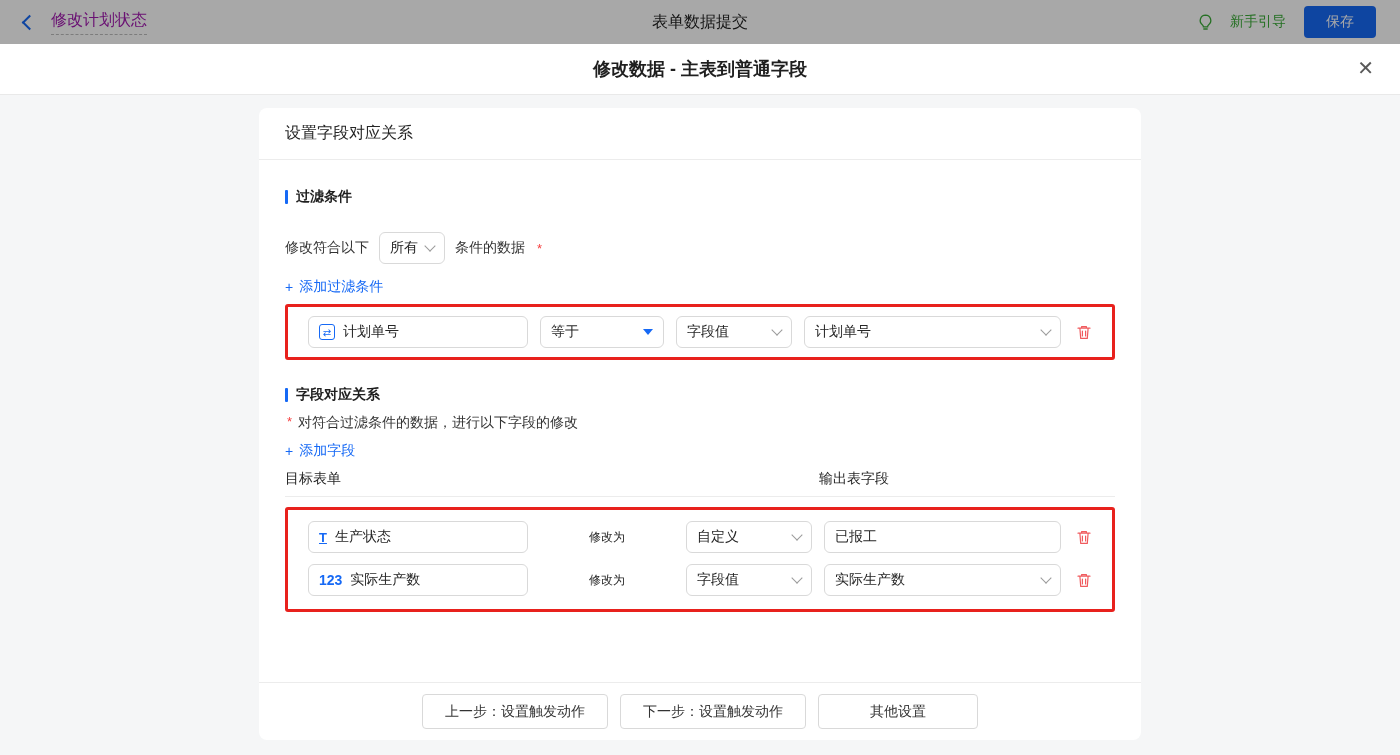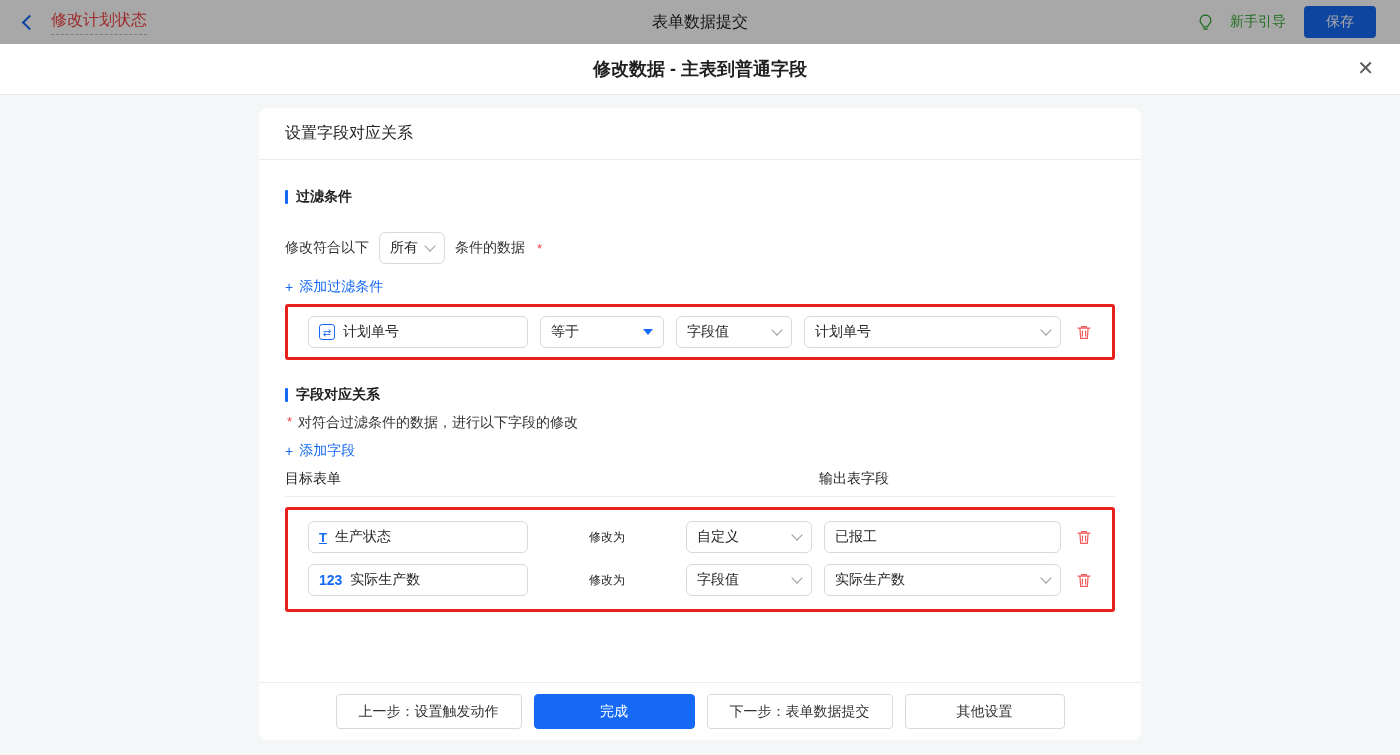--- a/index.html
+++ b/index.html
@@ -6,21 +6,21 @@
   html,body { width:1400px; height:755px; overflow:hidden;
     font-family:"Liberation Sans","DejaVu Sans",sans-serif; background:#f5f6f7; }
 
   
   .topbar { position:relative; height:44px; background:#ffffff;
     display:flex; align-items:center; padding:0 24px; }
   .topbar-dim { position:absolute; inset:0; background:rgba(0,0,0,0.34); z-index:5; }
   .back-btn { display:flex; align-items:center; cursor:pointer; margin-right:16px; }
   .chev-left { width:11px; height:11px; border-left:2.5px solid #1669f5;
     border-bottom:2.5px solid #1669f5; transform:rotate(45deg); }
-  .flow-title { font-size:16px; color:#ef4444;
+  .flow-title { font-size:16px; color:#a21caf;
     border-bottom:1px dashed #bdbdbd; padding-bottom:3px; }
   .center-title { position:absolute; left:0; right:0; text-align:center;
     font-size:16px; color:#1f1f1f; pointer-events:none; }
   .topbar-right { margin-left:auto; display:flex; align-items:center; gap:18px; z-index:1; }
   .guide { display:flex; align-items:center; gap:17px; color:#3bab38;
     font-size:14px; cursor:pointer; }
   .save-btn { background:#1669f5; color:#fff; font-size:14px; border:none;
     border-radius:4px; padding:7px 22px; cursor:pointer; }
 
   
@@ -235,19 +235,18 @@
               <path d="M2 4.2h12M5.6 4V2.6h4.8V4M3.9 4.4l.8 10h6.6l.8-10M6.4 7v5M9.6 7v5" stroke="#f05b5e" stroke-width="1.2" fill="none" stroke-linecap="round" stroke-linejoin="round"></path>
             </svg>
           </span>
         </div>
 
       </div>
     </div>
 
     <div class="card-footer">
       <button class="f-btn">上一步：设置触发动作</button>
-      <button class="f-btn primary">完成</button>
-      <button class="f-btn">下一步：表单数据提交</button>
+      <button class="f-btn">下一步：设置触发动作</button>
       <button class="f-btn">其他设置</button>
     </div>
 
   </div>
 </div>
 
 </body></html>

